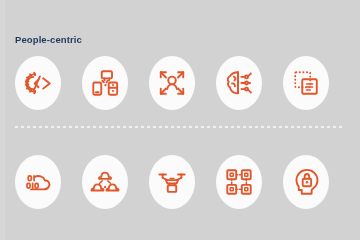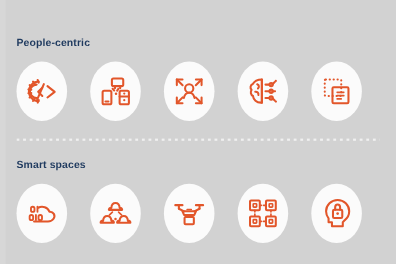--- a/index.html
+++ b/index.html
@@ -151,21 +151,20 @@
           </svg>
         </div>
       </div>
 
     </div>
   </div>
 
   <div class="divider"></div>
 
   <div class="section sec-smart">
-    <div class="sec-title">Smart spaces</div>
 
     <div class="icon-row">
 
       <div class="icon-cell" style="left:15px;">
         <div class="bubble">
           <svg width="30" height="30" viewBox="0 0 32 32" fill="none" stroke="#e2562a" stroke-width="2" stroke-linecap="round" stroke-linejoin="round">
             <path d="M6 23 C4 23 3 21.5 3.6 19.8 C2.6 17.6 4.2 15.2 6.6 15.4
                      C7.4 11.2 12.2 9.2 15.8 11 C18.6 8.4 23.4 9.6 24.6 13.4
                      C28 13.2 29.6 17.4 27.2 19.8 C29 21.8 27.4 24.8 24.6 24.6 L10 24.6" stroke="none"></path>
             <path d="M12.5 10.5 C16.5 8.4 22 10 23.4 14.4 C27.2 14 29.6 18 27.4 21.2

